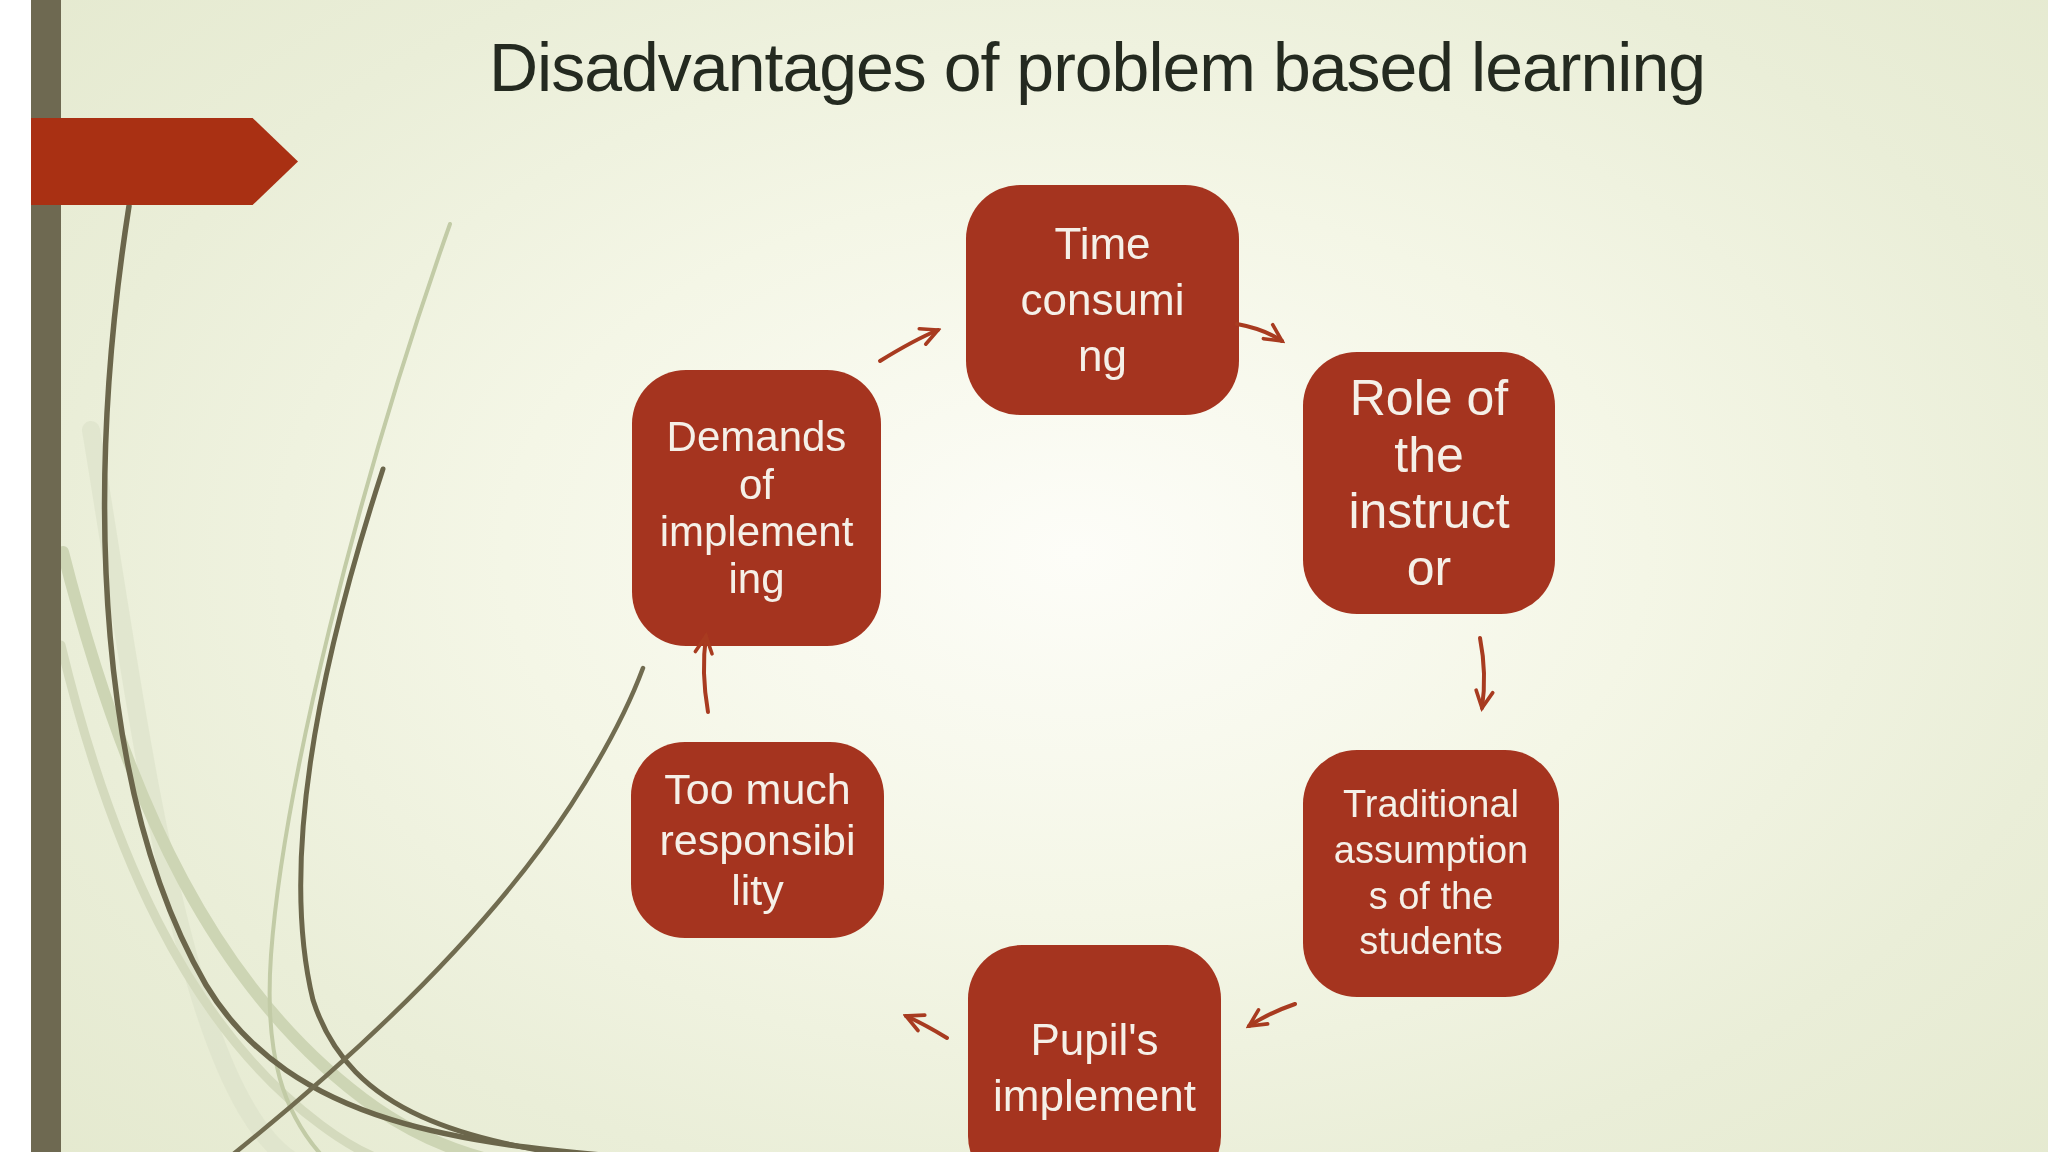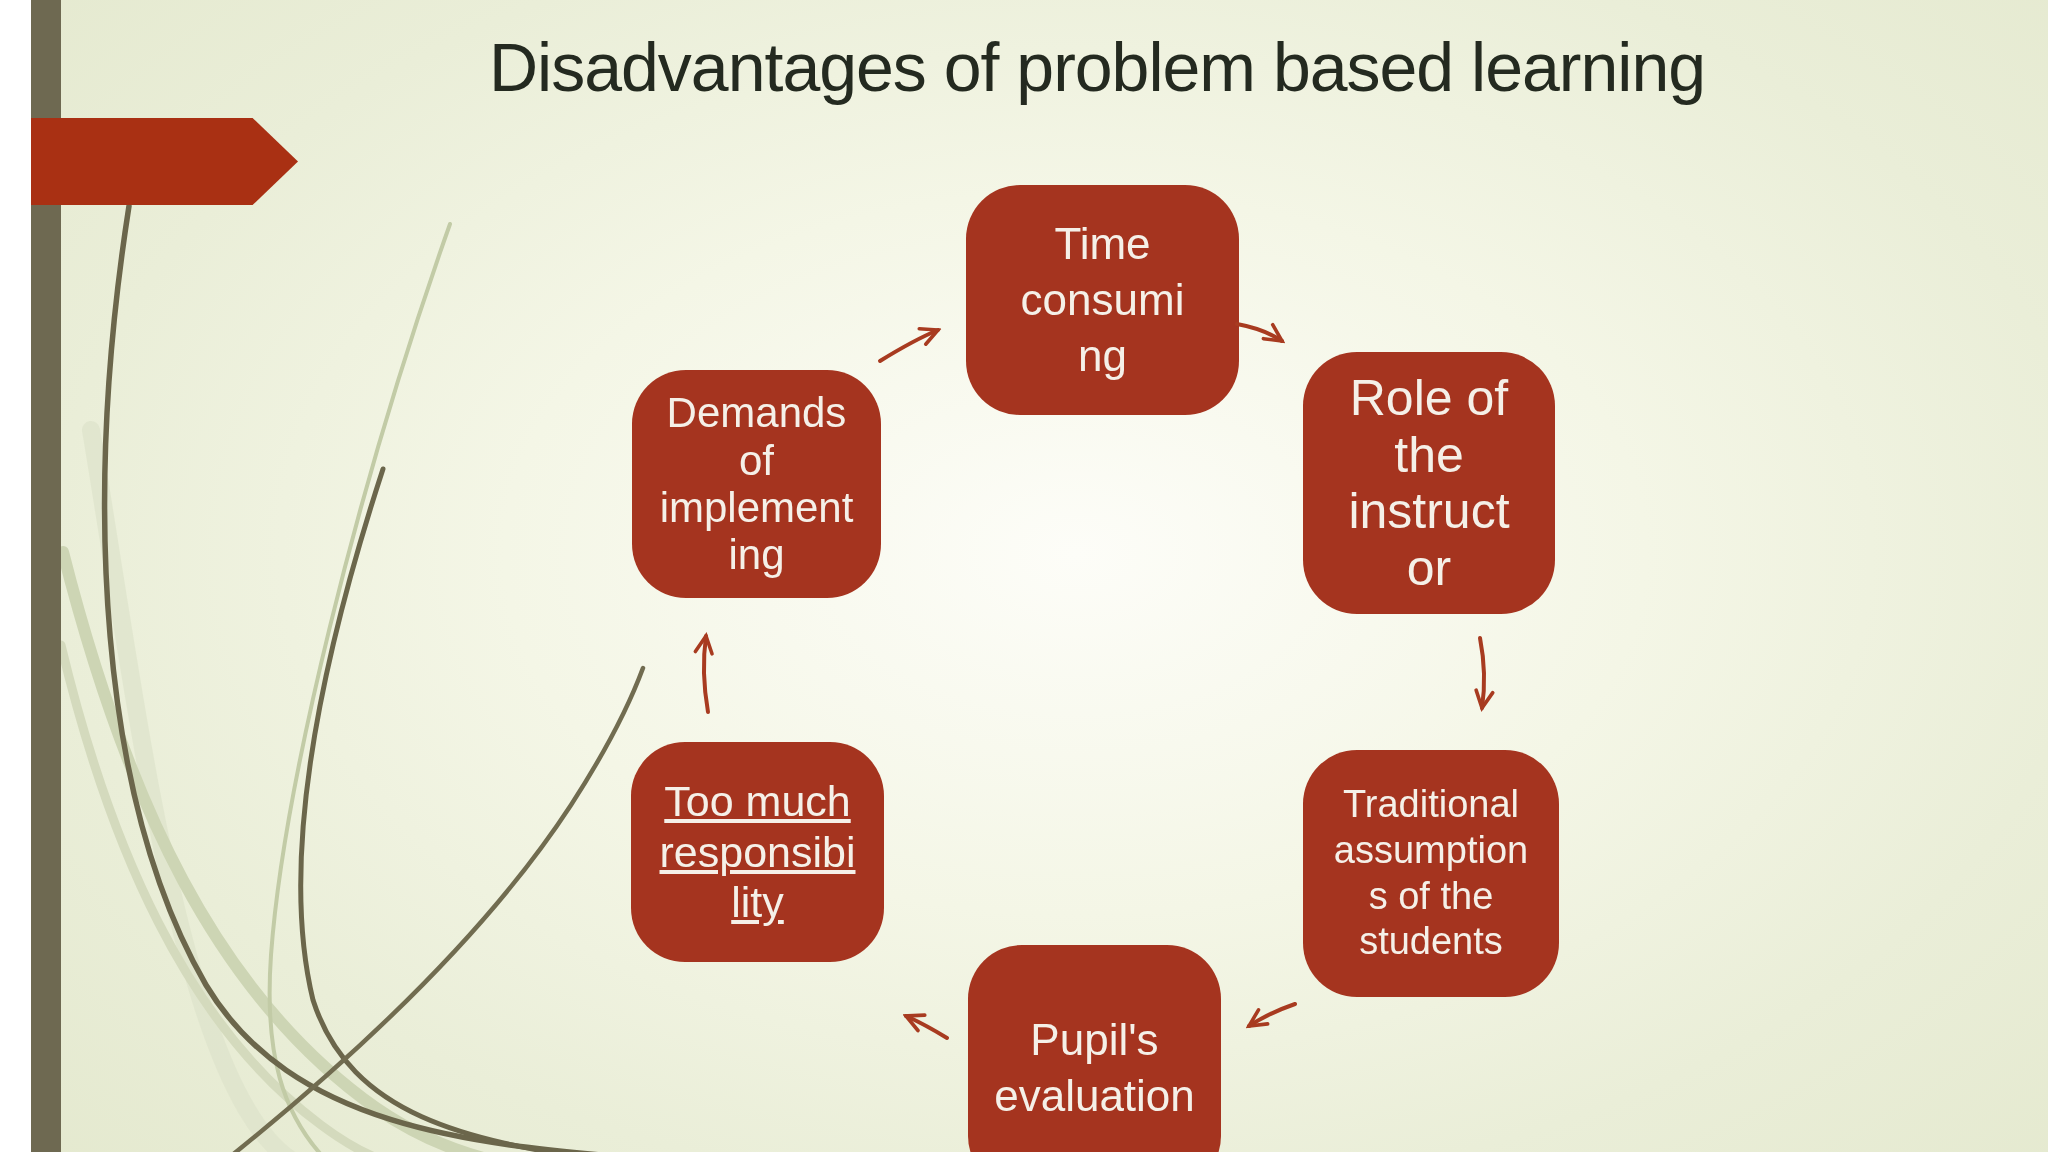--- a/index.html
+++ b/index.html
@@ -61,22 +61,22 @@
     align-items: center;
     justify-content: center;
     text-align: center;
   }
   .node-label { white-space: pre-line; }
 
   #n-time     { left:  935px; top: 185px; width: 273px; height: 230px; font-size: 44px; line-height: 1.27; }
   #n-role     { left: 1272px; top: 352px; width: 252px; height: 262px; font-size: 50px; line-height: 1.13; }
   #n-trad     { left: 1272px; top: 750px; width: 256px; height: 247px; font-size: 38px; line-height: 1.20; }
   #n-pupil    { left:  937px; top: 945px; width: 253px; height: 245px; font-size: 44px; line-height: 1.27; }
-  #n-toomuch  { left:  600px; top: 742px; width: 253px; height: 220px; font-size: 43px; line-height: 1.18; text-decoration: underline; }
-  #n-demands  { left:  601px; top: 370px; width: 249px; height: 228px; font-size: 42px; line-height: 1.13; }
+  #n-toomuch  { left:  600px; top: 742px; width: 253px; height: 196px; font-size: 43px; line-height: 1.18; }
+  #n-demands  { left:  601px; top: 370px; width: 249px; height: 276px; font-size: 42px; line-height: 1.13; }
 </style>
 </head>
 <body>
 
 <div class="slide">
 
   <svg class="overlay" width="2048" height="1152" viewBox="0 0 2048 1152">
     <g fill="none" stroke-linecap="round">
       <path d="M60,430 C95,640 120,840 170,1000 C200,1095 230,1140 260,1160" stroke="#dde2cb" stroke-width="18" opacity="0.7"></path>
       <path d="M32,552 C95,800 185,995 345,1108 C425,1163 495,1168 540,1170" stroke="#cdd5b4" stroke-width="12"></path>
@@ -105,21 +105,21 @@
 or</span>
   </div>
   <div class="node" id="n-trad">
     <span class="node-label">Traditional
 assumption
 s of the
 students</span>
   </div>
   <div class="node" id="n-pupil">
     <span class="node-label">Pupil's
-evaluation</span>
+implement</span>
   </div>
   <div class="node" id="n-toomuch">
     <span class="node-label">Too much
 responsibi
 lity</span>
   </div>
   <div class="node" id="n-demands">
     <span class="node-label">Demands
 of
 implement

